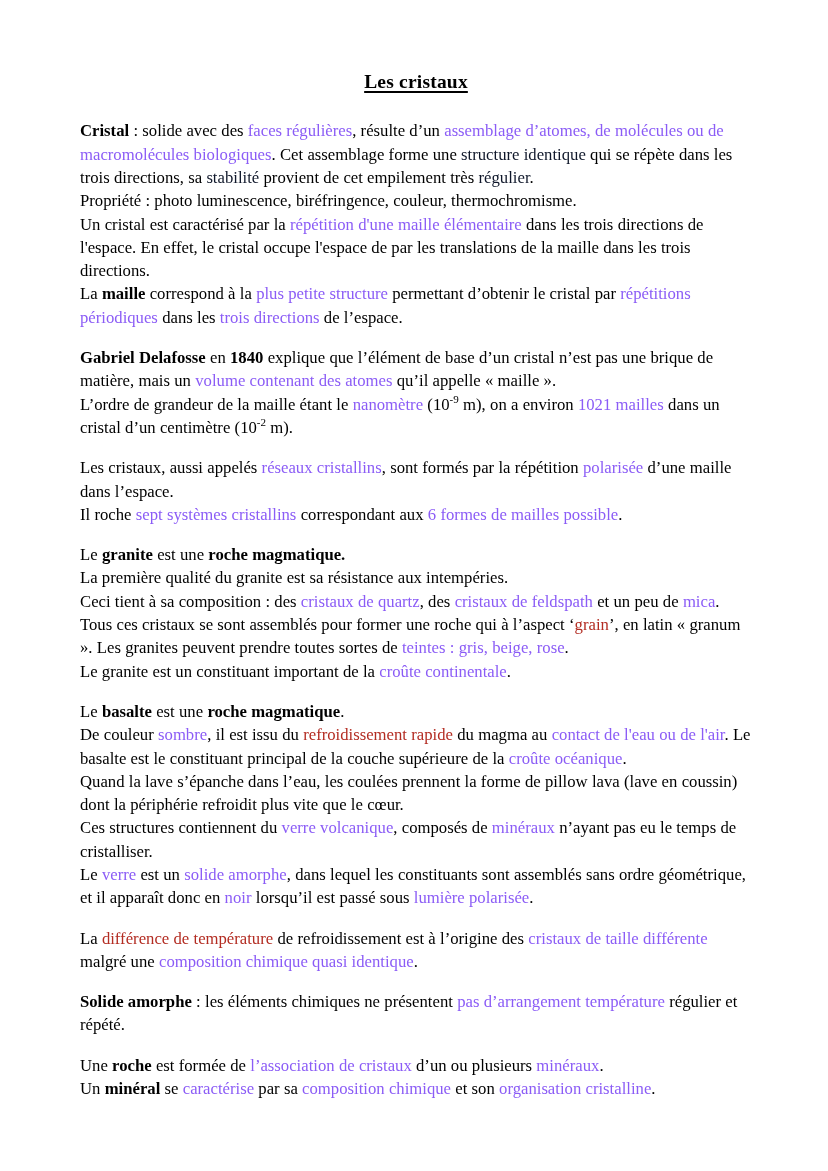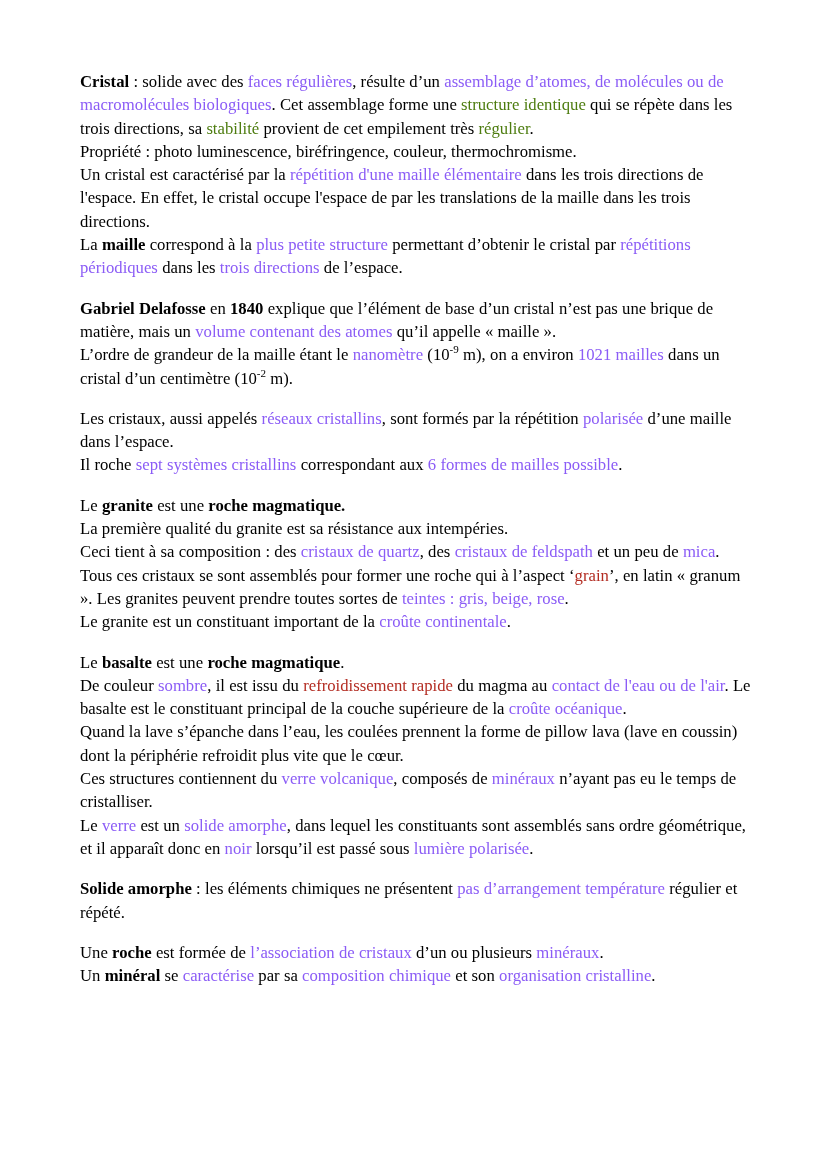--- a/index.html
+++ b/index.html
@@ -44,45 +44,47 @@
   .para {
     font-size: 16.7px;
     line-height: 23.3px;
     color: #000000;
     margin: 0 0 17px 0;
     text-align: left;
     word-spacing: 0.1px;
   }
   .para:last-child { margin-bottom: 17px; }
   .r  { color: #8b5cf6; }   
-  .r2 { color: #4d7c0f; }   
+  .r2 { color: #0f172a; }   
   .b  { font-weight: bold; }
   .rb { color: #b32c22; font-weight: normal; }
   sup {
     font-size: 0.66em;
     vertical-align: super;
     line-height: 0;
   }
 </style>
 </head>
 <body>
 
 <div class="page">
   <div class="doc-body">
 
+    <h1 class="doc-title"><span class="ttl">Les cristaux</span></h1>
 
     <p class="para"><span class="b">Cristal</span><span> : solide avec des </span><span class="r">faces régulières</span><span>, résulte d’un </span><span class="r">assemblage d’atomes, de molécules ou de macromolécules biologiques</span><span>. Cet assemblage forme une </span><span class="r2">structure identique</span><span> qui se répète dans les trois directions, sa </span><span class="r2">stabilité</span><span> provient de cet empilement très </span><span class="r2">régulier</span><span>.</span><br><span>Propriété : photo luminescence, biréfringence, couleur, thermochromisme.</span><br><span>Un cristal est caractérisé par la </span><span class="r">répétition d'une maille élémentaire</span><span> dans les trois directions de l'espace. En effet, le cristal occupe l'espace de par les translations de la maille dans les trois directions.</span><br><span>La </span><span class="b">maille</span><span> correspond à la </span><span class="r">plus petite structure</span><span> permettant d’obtenir le cristal par </span><span class="r">répétitions périodiques</span><span> dans les </span><span class="r">trois directions</span><span> de l’espace.</span></p>
 
     <p class="para"><span class="b">Gabriel Delafosse</span><span> en </span><span class="b">1840</span><span> explique que l’élément de base d’un cristal n’est pas une brique de matière, mais un </span><span class="r">volume contenant des atomes</span><span> qu’il appelle « maille ».</span><br><span>L’ordre de grandeur de la maille étant le </span><span class="r">nanomètre</span><span> (10</span><sup>-9</sup><span> m), on a environ </span><span class="r">1021 mailles</span><span> dans un cristal d’un centimètre (10</span><sup>-2</sup><span> m).</span></p>
 
     <p class="para"><span>Les cristaux, aussi appelés </span><span class="r">réseaux cristallins</span><span>, sont formés par la répétition </span><span class="r">polarisée</span><span> d’une maille dans l’espace.</span><br><span>Il roche </span><span class="r">sept systèmes cristallins</span><span> correspondant aux </span><span class="r">6 formes de mailles possible</span><span>.</span></p>
 
     <p class="para"><span>Le </span><span class="b">granite</span><span> est une </span><span class="b">roche magmatique.</span><br><span>La première qualité du granite est sa résistance aux intempéries.</span><br><span>Ceci tient à sa composition : des </span><span class="r">cristaux de quartz</span><span>, des </span><span class="r">cristaux de feldspath</span><span> et un peu de </span><span class="r">mica</span><span>. Tous ces cristaux se sont assemblés pour former une roche qui à l’aspect ‘</span><span class="rb">grain</span><span>’, en latin « granum ». Les granites peuvent prendre toutes sortes de </span><span class="r">teintes : gris, beige, rose</span><span>.</span><br><span>Le granite est un constituant important de la </span><span class="r">croûte continentale</span><span>.</span></p>
 
     <p class="para"><span>Le </span><span class="b">basalte</span><span> est une </span><span class="b">roche magmatique</span><span>.</span><br><span>De couleur </span><span class="r">sombre</span><span>, il est issu du </span><span class="rb">refroidissement rapide</span><span> du magma au </span><span class="r">contact de l'eau ou de l'air</span><span>. Le basalte est le constituant principal de la couche supérieure de la </span><span class="r">croûte océanique</span><span>.</span><br><span>Quand la lave s’épanche dans l’eau, les coulées prennent la forme de pillow lava (lave en coussin) dont la périphérie refroidit plus vite que le cœur.</span><br><span>Ces structures contiennent du </span><span class="r">verre volcanique</span><span>, composés de </span><span class="r">minéraux</span><span> n’ayant pas eu le temps de cristalliser.</span><br><span>Le </span><span class="r">verre</span><span> est un </span><span class="r">solide amorphe</span><span>, dans lequel les constituants sont assemblés sans ordre géométrique, et il apparaît donc en </span><span class="r">noir</span><span> lorsqu’il est passé sous </span><span class="r">lumière polarisée</span><span>.</span></p>
 
+    <p class="para"><span>La </span><span class="rb">différence de température</span><span> de refroidissement est à l’origine des </span><span class="r">cristaux de taille différente</span><span> malgré une </span><span class="r">composition chimique quasi identique</span><span>.</span></p>
 
     <p class="para"><span class="b">Solide amorphe</span><span> : les éléments chimiques ne présentent </span><span class="r">pas d’arrangement température</span><span> régulier et répété.</span></p>
 
     <p class="para"><span>Une </span><span class="b">roche</span><span> est formée de </span><span class="r">l’association de cristaux</span><span> d’un ou plusieurs </span><span class="r">minéraux</span><span>.</span><br><span>Un </span><span class="b">minéral</span><span> se </span><span class="r">caractérise</span><span> par sa </span><span class="r">composition chimique</span><span> et son </span><span class="r">organisation cristalline</span><span>.</span></p>
 
   </div>
 </div>
 
 </body></html>

